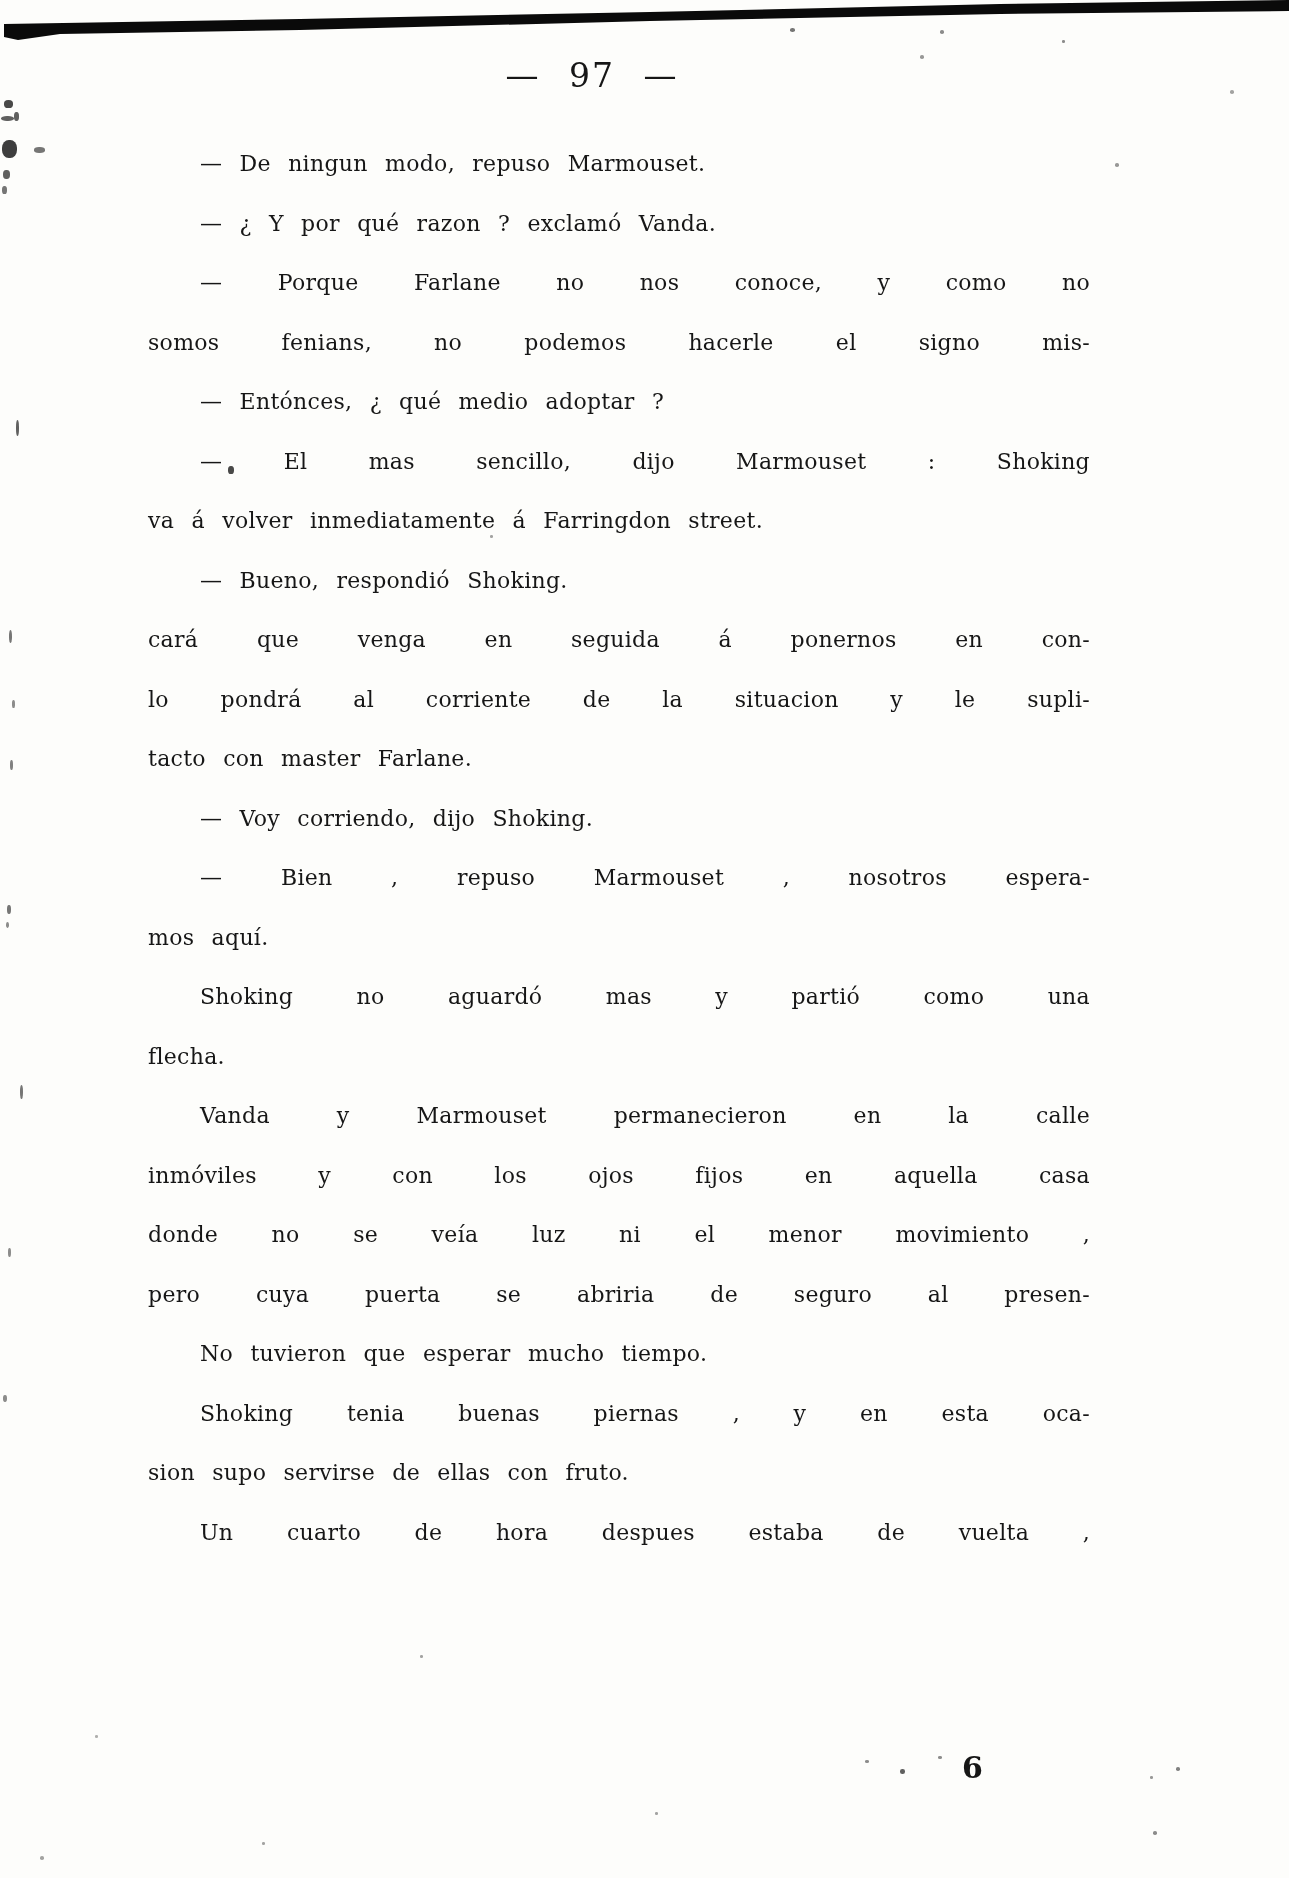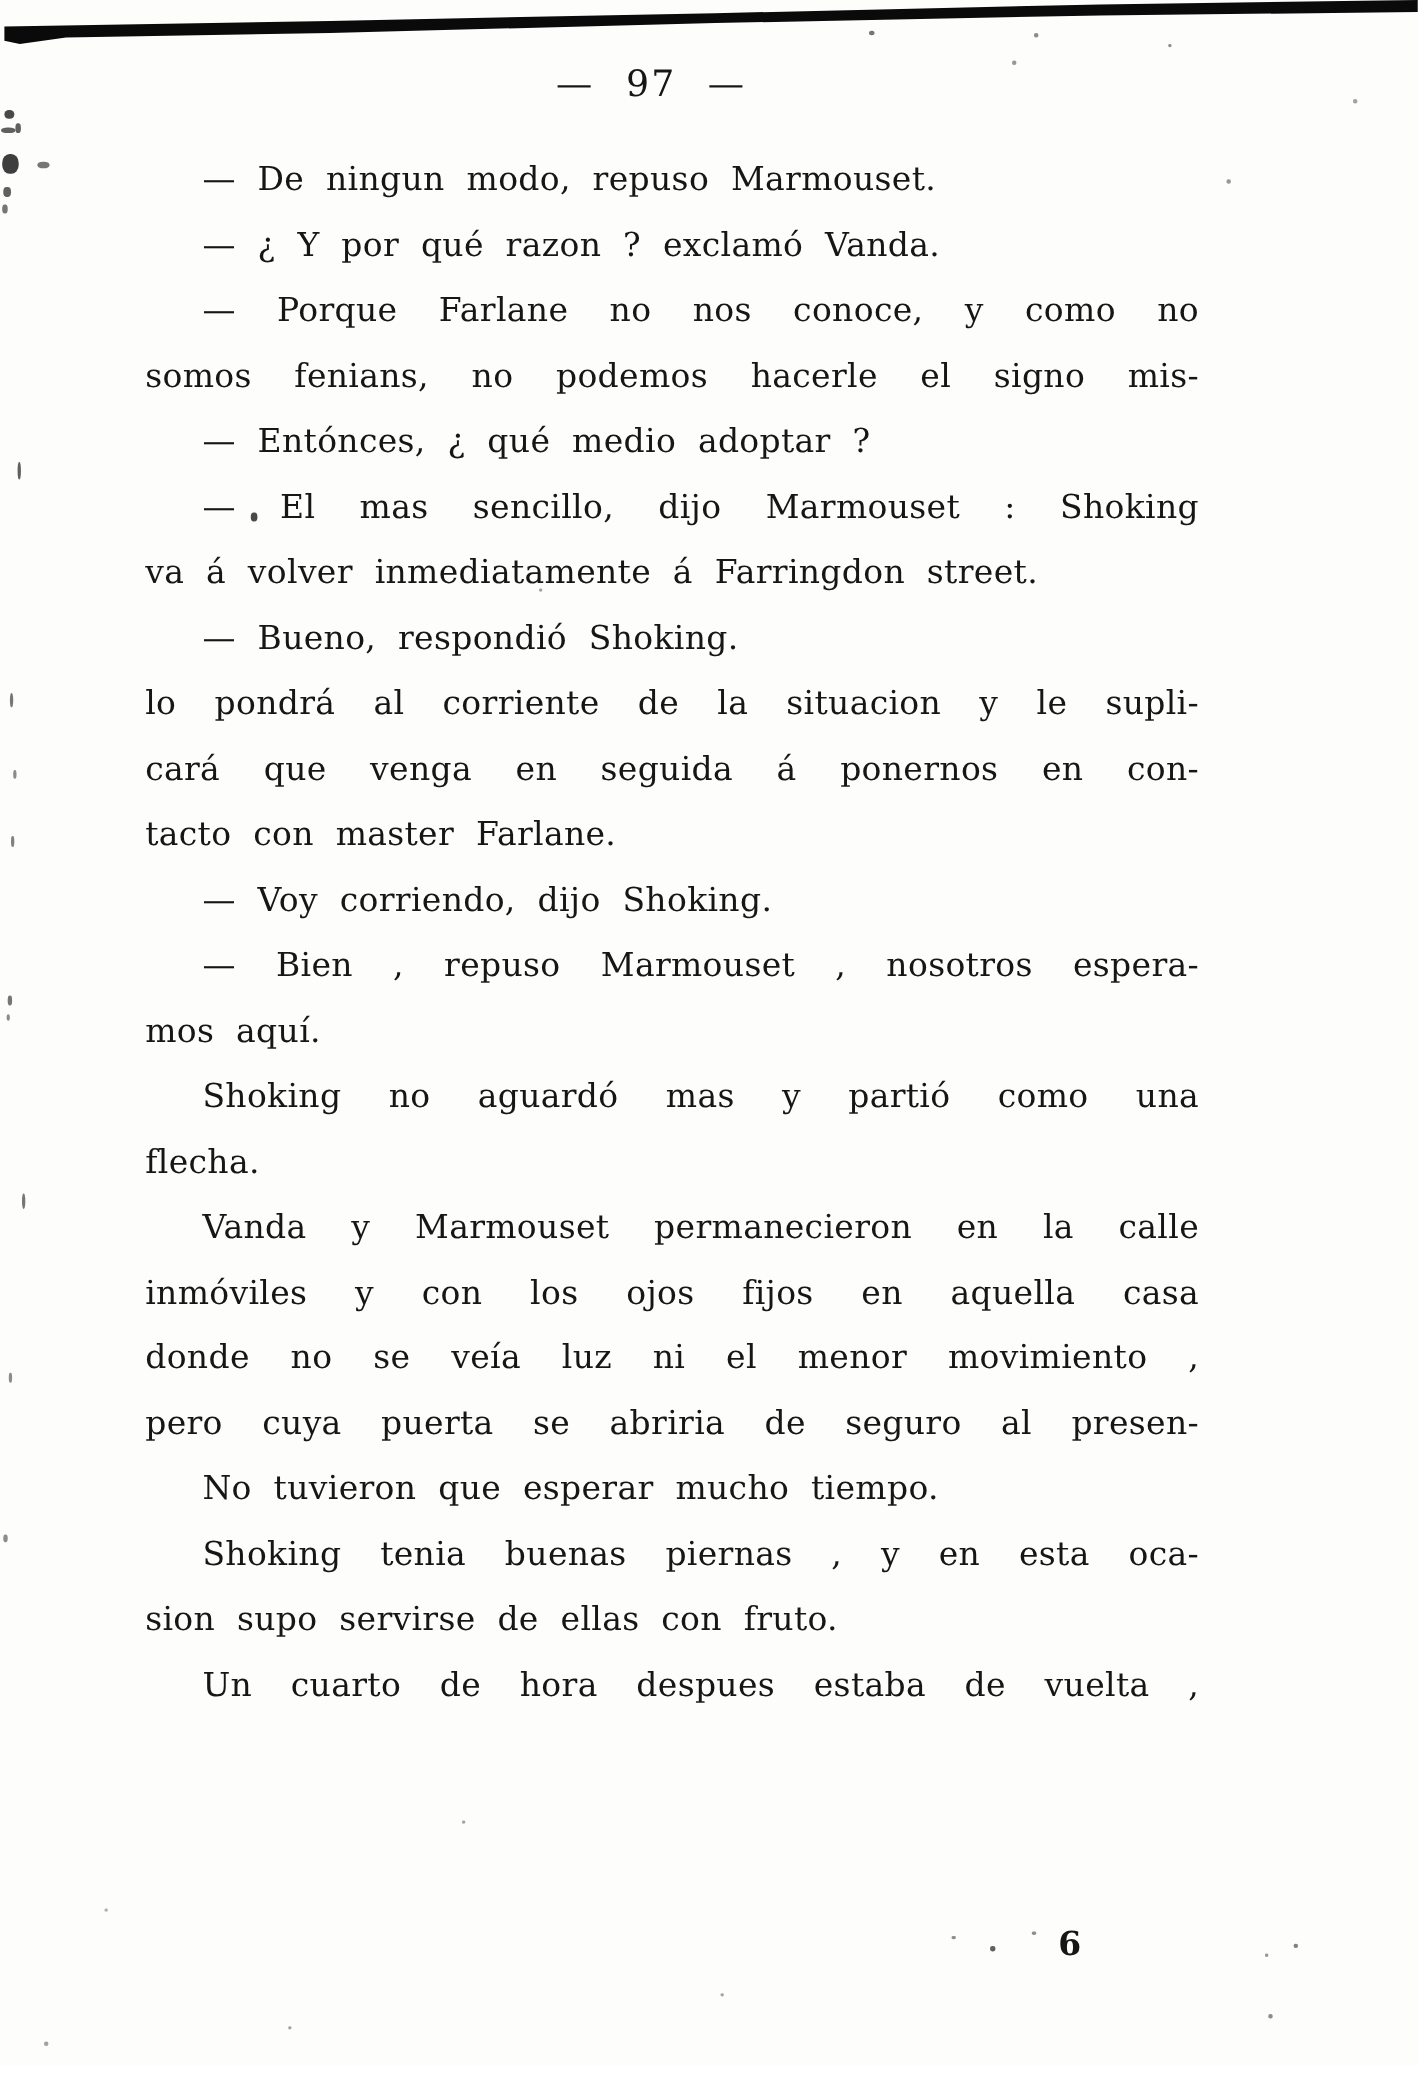--- a/index.html
+++ b/index.html
@@ -37,24 +37,25 @@
   }
   .text-block {
     position: absolute;
     left: 132px;
     top: 134px;
     width: 958px;
   }
   .line {
     height: 59.5px;
     line-height: 59.5px;
-    font-size: 30px;
+    font-size: 22px;
     word-spacing: 10px;
     letter-spacing: 0.3px;
     white-space: nowrap;
+    margin-left: 16px;
   }
   .line.ind { padding-left: 52px; }
   .line.just {
     white-space: normal;
     text-align: justify;
     text-align-last: justify;
   }
   .signature {
     position: absolute;
     left: 962px;
@@ -82,22 +83,22 @@
 
   <div class="text-block">
       <div class="line ind">— De ningun modo, repuso Marmouset.</div>
       <div class="line ind">— ¿ Y por qué razon ? exclamó Vanda.</div>
       <div class="line ind just">— Porque Farlane no nos conoce, y como no</div>
       <div class="line just">somos fenians, no podemos hacerle el signo mis-</div>
       <div class="line ind">— Entónces, ¿ qué medio adoptar ?</div>
       <div class="line ind just">— El mas sencillo, dijo Marmouset : Shoking</div>
       <div class="line">va á volver inmediatamente á Farringdon street.</div>
       <div class="line ind">— Bueno, respondió Shoking.</div>
+      <div class="line just">cará que venga en seguida á ponernos en con-</div>
       <div class="line just">lo pondrá al corriente de la situacion y le supli-</div>
-      <div class="line just">cará que venga en seguida á ponernos en con-</div>
       <div class="line">tacto con master Farlane.</div>
       <div class="line ind">— Voy corriendo, dijo Shoking.</div>
       <div class="line ind just">— Bien , repuso Marmouset , nosotros espera-</div>
       <div class="line">mos aquí.</div>
       <div class="line ind just">Shoking no aguardó mas y partió como una</div>
       <div class="line">flecha.</div>
       <div class="line ind just">Vanda y Marmouset permanecieron en la calle</div>
       <div class="line just">inmóviles y con los ojos fijos en aquella casa</div>
       <div class="line just">donde no se veía luz ni el menor movimiento ,</div>
       <div class="line just">pero cuya puerta se abriria de seguro al presen-</div>

